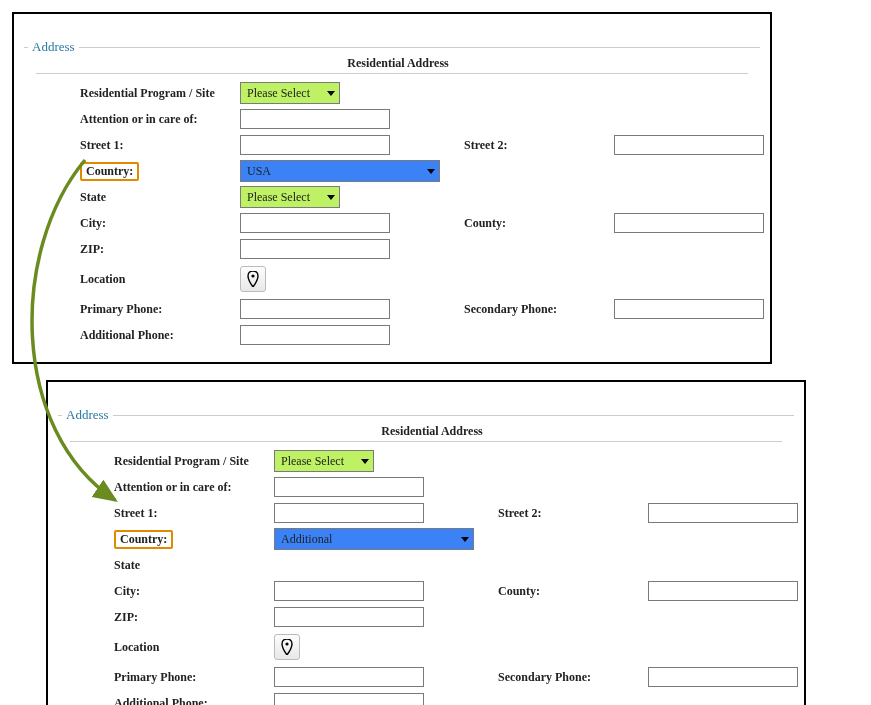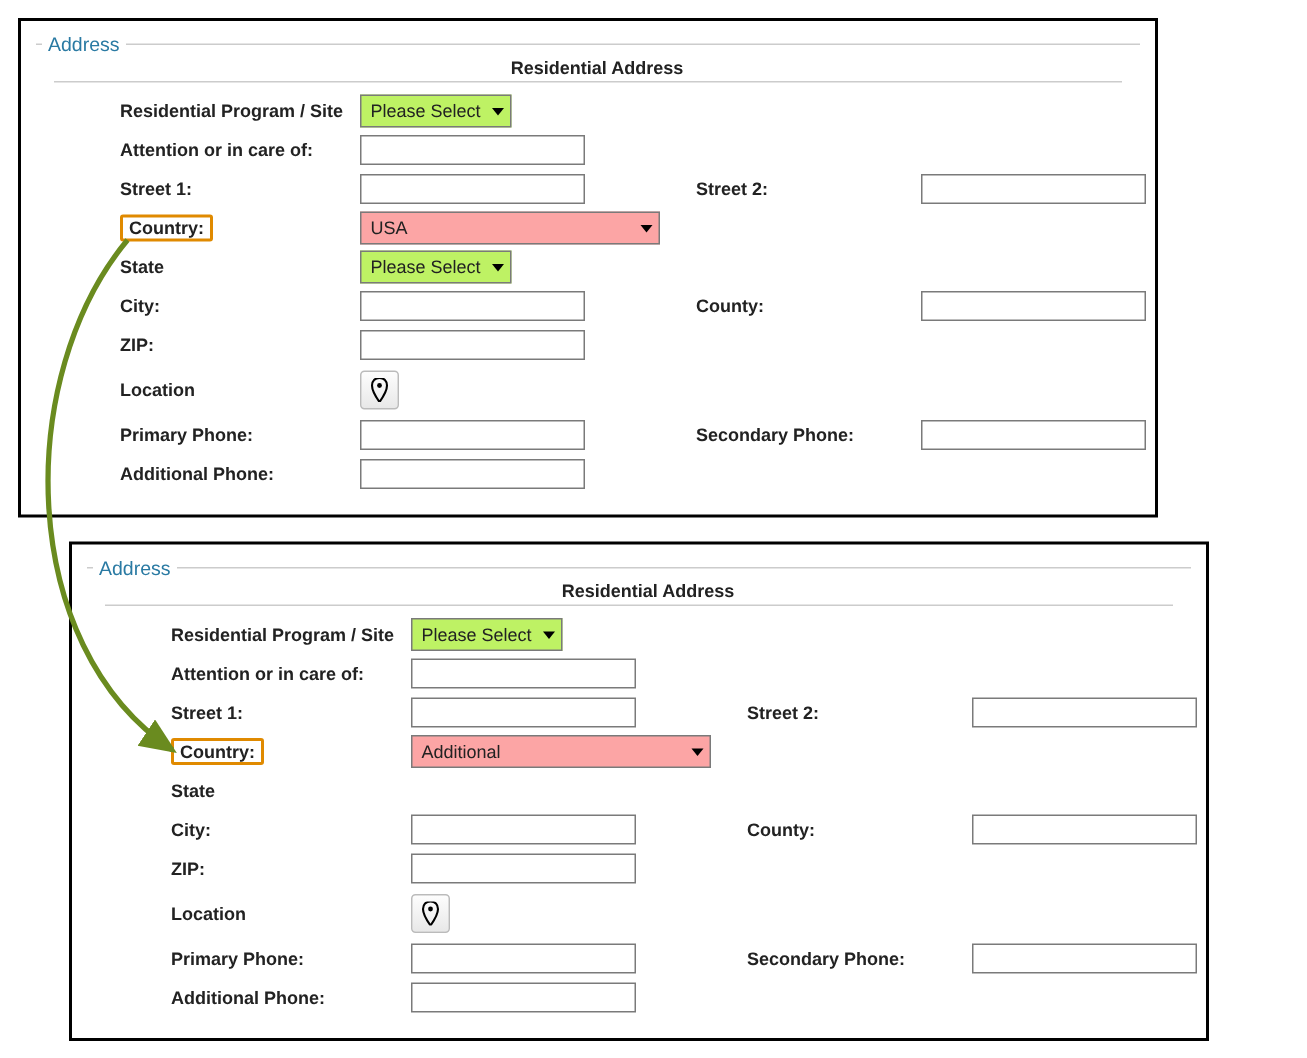--- a/index.html
+++ b/index.html
@@ -19,21 +19,21 @@
     color: var(--text);
     background: #fff;
     position: relative;
   }
   .panel {
     border: 2px solid #000;
     padding: 0;
     position: relative;
     background: #fff;
   }
-  .fieldset-wrap { padding: 7px 10px 14px 10px; }
+  .fieldset-wrap { padding: 24px 10px 14px 10px; font-family: Liberation Serif, serif; }
   .legend {
     color: var(--link-blue);
     font-size: 13px;
     padding: 2px 4px 0 4px;
     margin-left: 4px;
     position: relative;
     top: -1px;
     display: inline-block;
     background: #fff;
   }
@@ -87,21 +87,21 @@
     cursor: pointer;
     min-width: 100px;
   }
   .select .caret {
     margin-left: 8px;
     width: 0; height: 0;
     border-left: 4px solid transparent;
     border-right: 4px solid transparent;
     border-top: 5px solid #000;
   }
-  .select.country { width: 200px; background:#fca5a5; }
+  .select.country { width: 200px; background:#3b82f6; }
   .loc-btn {
     width: 26px; height: 26px;
     border: 1px solid #bbb;
     border-radius: 3px;
     background: linear-gradient(#fdfdfd,#e8e8e8);
     display: inline-flex; align-items:center; justify-content:center;
     cursor: pointer;
   }
   .highlight-box {
     border: 2px solid var(--highlight);

